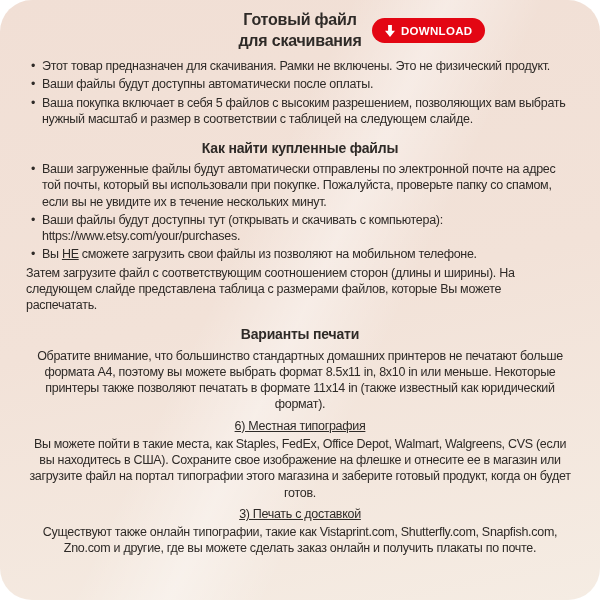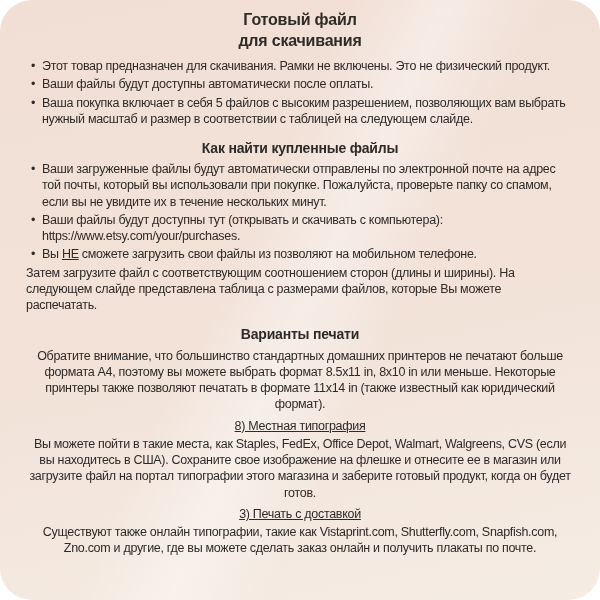--- a/index.html
+++ b/index.html
@@ -37,20 +37,28 @@
 </head>
 <body>
 
 <div class="page">
 
   <div class="header-row">
     <div class="page-title">
       <div>Готовый файл</div>
       <div>для скачивания</div>
     </div>
+    <button class="download-btn">
+      <span class="arrow">
+        <svg width="10" height="12" viewBox="0 0 11 13" aria-hidden="true">
+          <path d="M3.4 0h4.2v6.2H11L5.5 13 0 6.2h3.4z" fill="#ffffff"></path>
+        </svg>
+      </span>
+      <span>DOWNLOAD</span>
+    </button>
   </div>
 
   <ul class="bullets">
     <li>Этот товар предназначен для скачивания. Рамки не включены. Это не физический продукт.</li>
     <li>Ваши файлы будут доступны автоматически после оплаты.</li>
     <li>Ваша покупка включает в себя 5 файлов с высоким разрешением, позволяющих вам выбрать нужный масштаб и размер в соответствии с таблицей на следующем слайде.</li>
   </ul>
 
   <h2 class="section-heading">Как найти купленные файлы</h2>
 
@@ -64,19 +72,19 @@
       <span>Вы </span><span class="uline">НЕ</span><span> сможете загрузить свои файлы из позволяют на мобильном телефоне.</span>
     </li>
   </ul>
 
   <p class="para">Затем загрузите файл с соответствующим соотношением сторон (длины и ширины). На следующем слайде представлена таблица с размерами файлов, которые Вы можете распечатать.</p>
 
   <h2 class="section-heading">Варианты печати</h2>
 
   <p class="para center">Обратите внимание, что большинство стандартных домашних принтеров не печатают больше формата А4, поэтому вы можете выбрать формат 8.5x11 in, 8x10 in или меньше. Некоторые принтеры также позволяют печатать в формате 11x14 in (также известный как юридический формат).</p>
 
-  <div class="option-title">8) Местная типография</div>
+  <div class="option-title">6) Местная типография</div>
   <p class="para center">Вы можете пойти в такие места, как Staples, FedEx, Office Depot, Walmart, Walgreens, CVS (если вы находитесь в США). Сохраните свое изображение на флешке и отнесите ее в магазин или загрузите файл на портал типографии этого магазина и заберите готовый продукт, когда он будет готов.</p>
 
   <div class="option-title">3) Печать с доставкой</div>
   <p class="para center">Существуют также онлайн типографии, такие как Vistaprint.com, Shutterfly.com, Snapfish.com, Zno.com и другие, где вы можете сделать заказ онлайн и получить плакаты по почте.</p>
 
 </div>
 
 </body></html>

